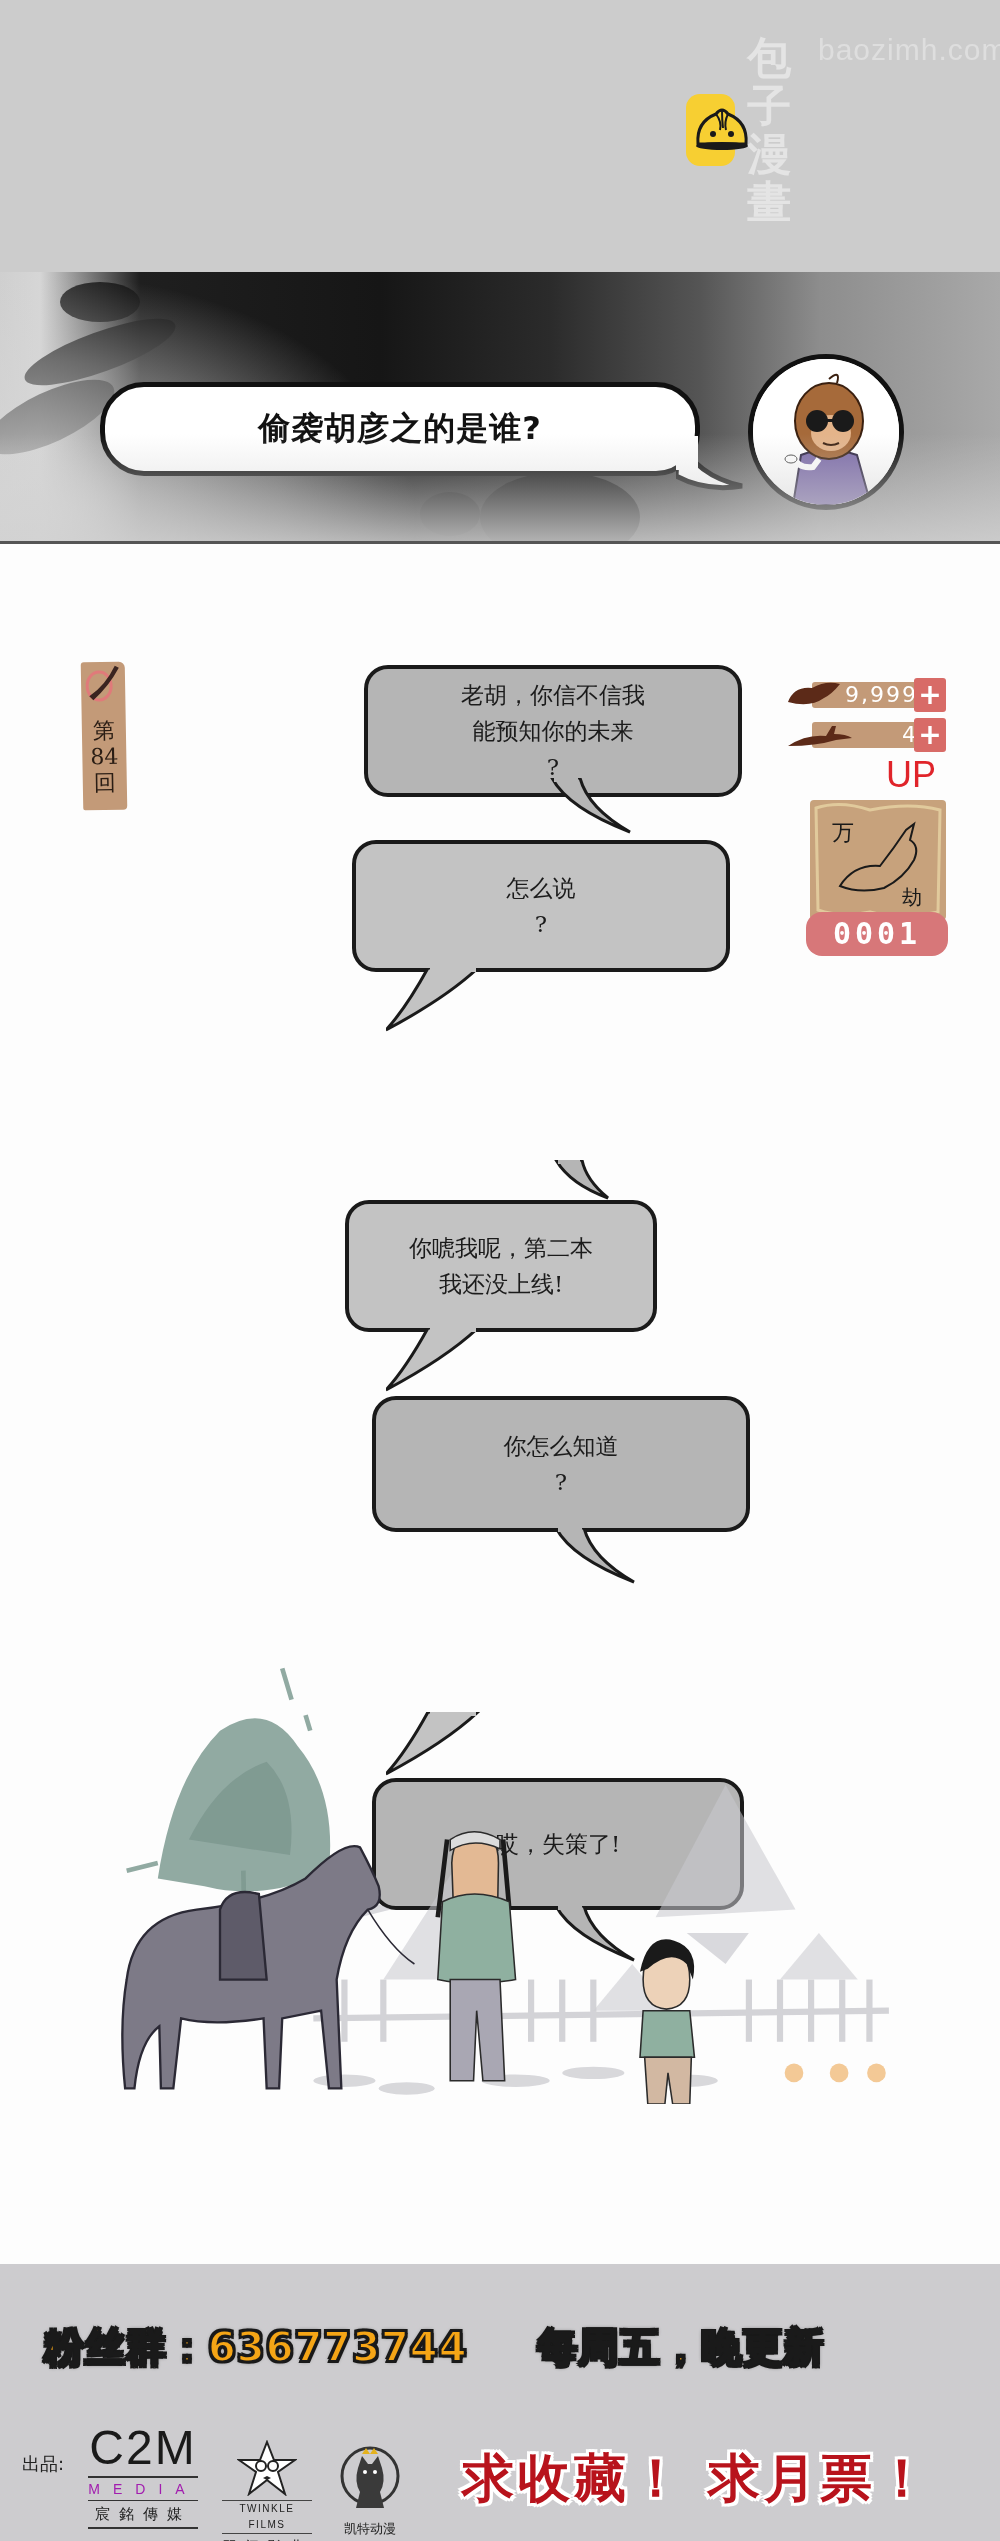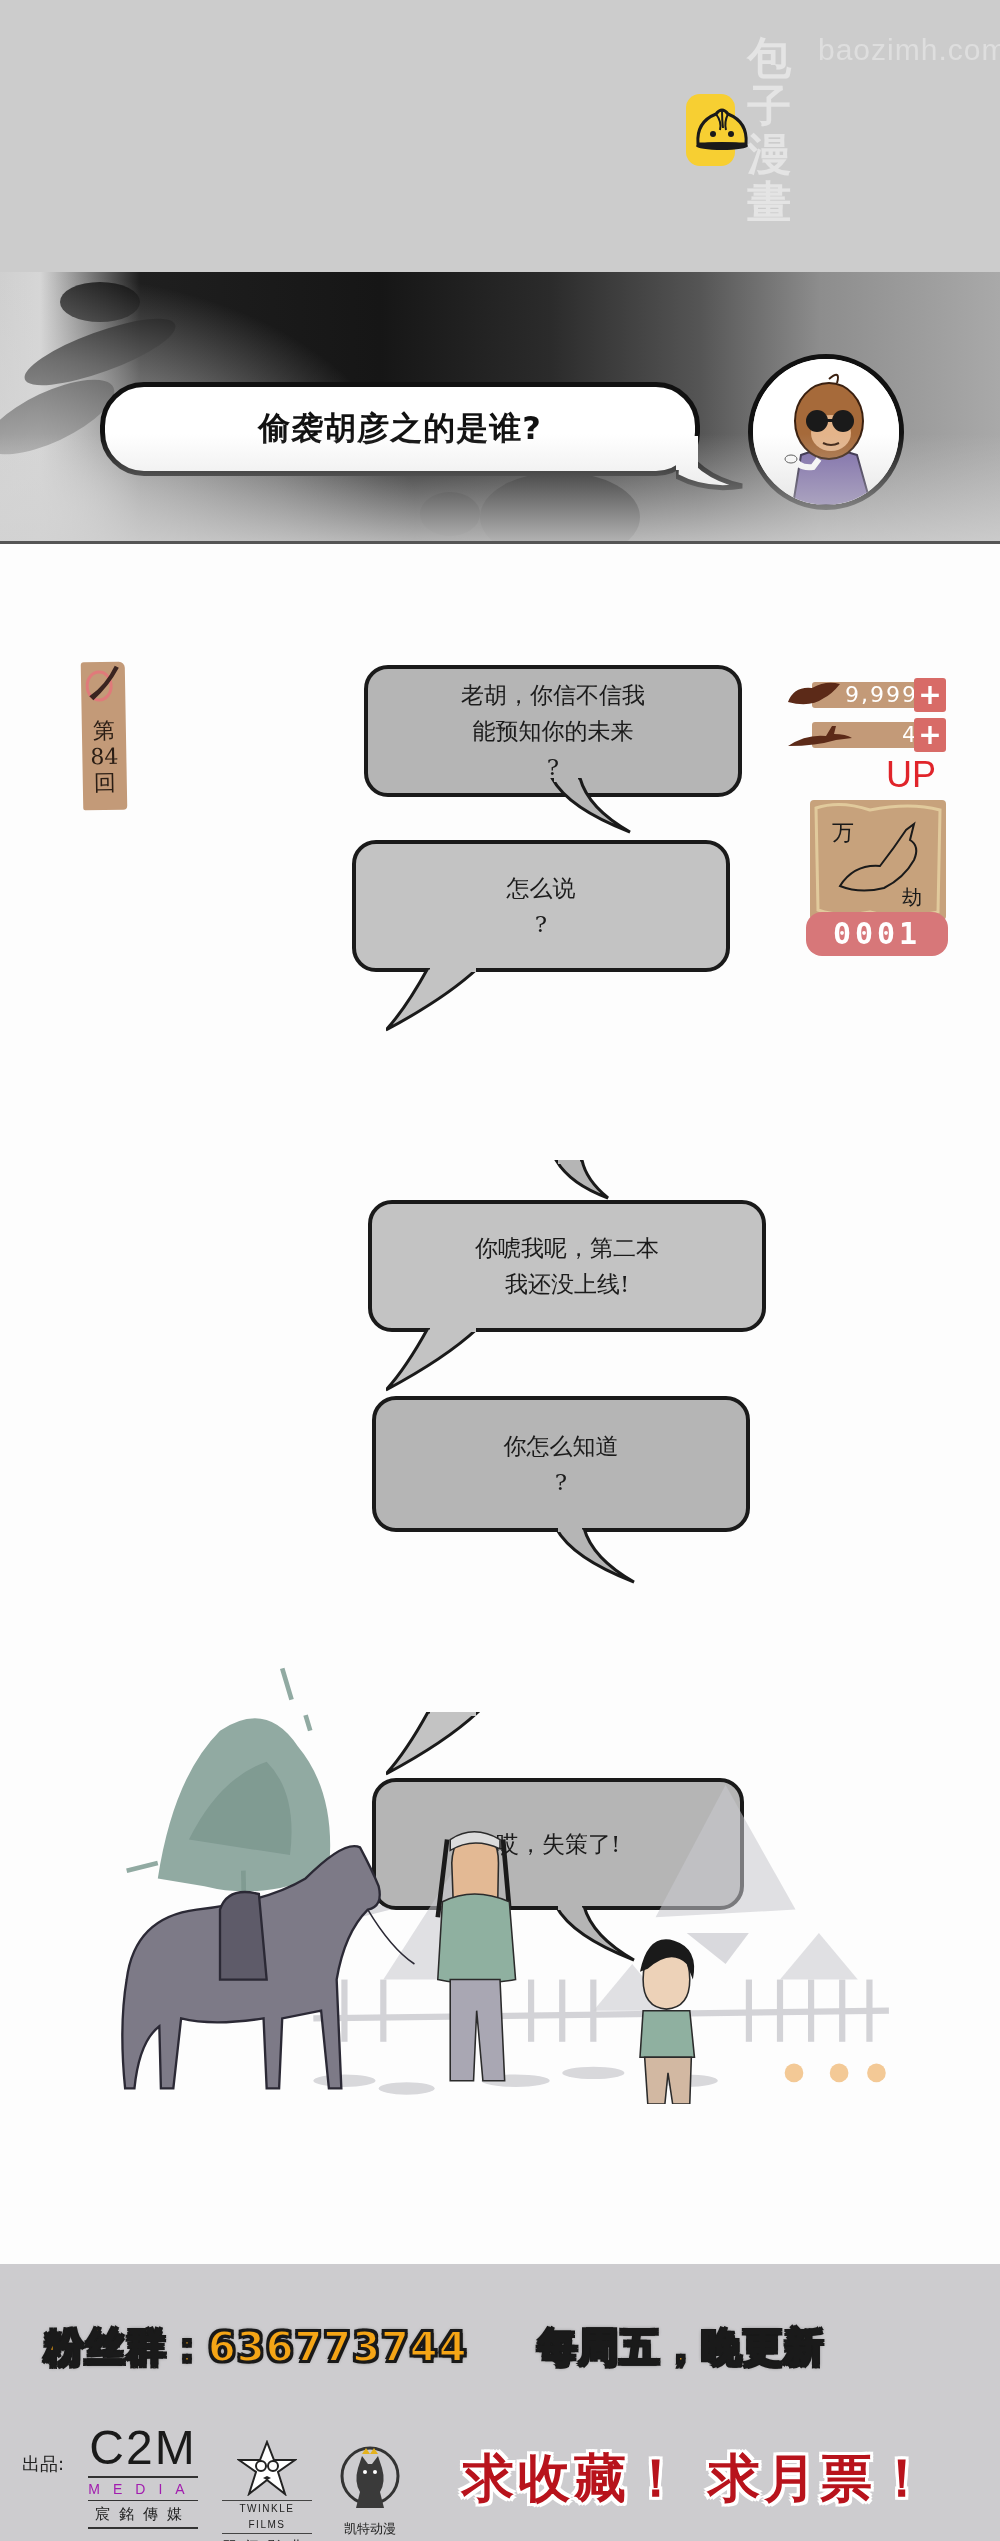--- a/index.html
+++ b/index.html
@@ -200,21 +200,21 @@
   <svg class="tail" style="left:386px;top:424px;" width="100" height="64" viewBox="0 0 100 64">
     <path d="M42 0 Q20 40 0 62 Q60 30 92 0 Z" fill="#c3c3c3" stroke="#1a1a1a" stroke-width="3"></path>
     <rect x="44" y="0" width="46" height="4" fill="#c3c3c3"></rect>
   </svg>
 
   <svg class="tail" style="left:552px;top:616px;" width="70" height="40" viewBox="0 0 70 40">
     <path d="M4 0 Q18 24 56 38 Q34 20 30 0 Z" fill="#b5b5b5" stroke="#1a1a1a" stroke-width="3"></path>
     <rect x="6" y="0" width="22" height="4" fill="#b5b5b5"></rect>
   </svg>
 
-  <div class="bubble light" style="left:368px;top:656px;width:398px;height:132px;">
+  <div class="bubble light" style="left:345px;top:656px;width:312px;height:132px;">
     <span class="txt">你唬我呢，第二本
 我还没上线!</span>
   </div>
   <svg class="tail" style="left:386px;top:784px;" width="100" height="64" viewBox="0 0 100 64">
     <path d="M42 0 Q20 40 0 62 Q60 30 92 0 Z" fill="#c3c3c3" stroke="#1a1a1a" stroke-width="3"></path>
     <rect x="44" y="0" width="46" height="4" fill="#c3c3c3"></rect>
   </svg>
 
   <div class="bubble" style="left:372px;top:852px;width:378px;height:136px;">
     <span class="txt">你怎么知道

